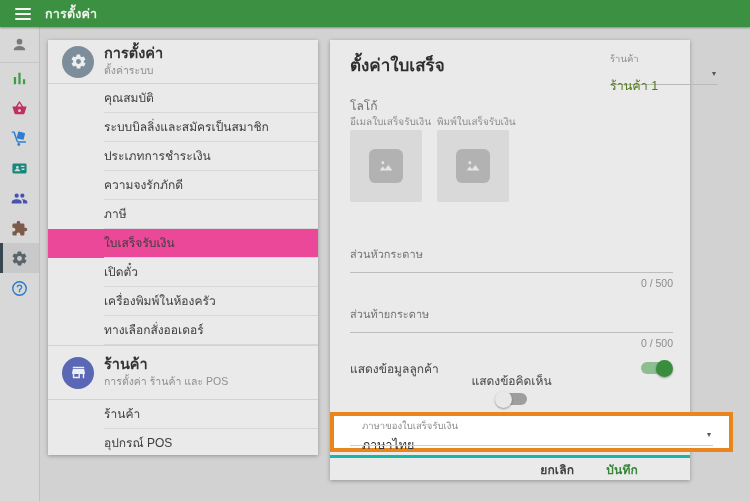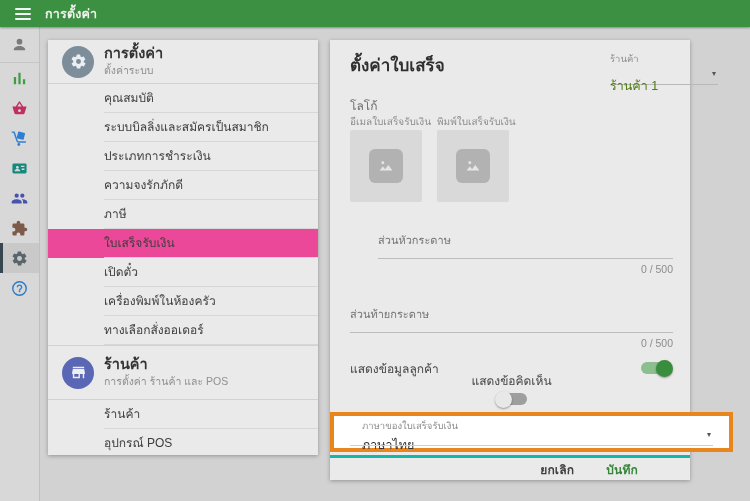--- a/index.html
+++ b/index.html
@@ -84,21 +84,21 @@
   .img-chip {
     width:34px; height:34px; background:#b2b2b2; border-radius:6px;
     display:flex; align-items:center; justify-content:center;
   }
   .img-chip svg { width:22px; height:22px; fill:#e6e6e6; }
 
   .field { left:20px; right:17px; }
   .field-label { font-size:11px; color:#757575; }
   .field-line  { height:1px; background:#bdbdbd; margin-top:9px; }
   .field-counter { text-align:right; font-size:10.5px; color:#8c8c8c; margin-top:4px; }
-  .field.header-f { top:191px;margin-left:28px; } .field.footer-f { top:265px; }
+  .field.header-f { top:205px; } .field.footer-f { top:265px; }
 
   .toggle-row { left:20px; right:17px; height:20px; display:flex; align-items:center; justify-content:space-between; }
   .toggle-row.r1 { top:318px; } .toggle-row.r2 { top:331px;flex-direction:column; }
   .toggle-label { font-size:12px; color:#454545; }
   .switch { position:relative; width:34px; height:18px; cursor:pointer; flex:0 0 34px; }
   .switch .track { position:absolute; left:2px; right:2px; top:3px; height:12px; border-radius:6px; }
   .switch .knob  { position:absolute; top:0.5px; width:17px; height:17px; border-radius:50%;
                    box-shadow:0 1px 2px rgba(0,0,0,.35); }
   .switch.on  .track { background:#8cbe8f; }
   .switch.on  .knob  { right:0; background:#388e3c; }

